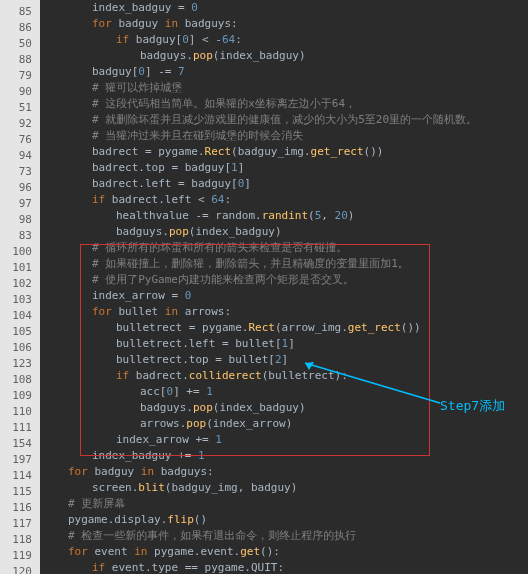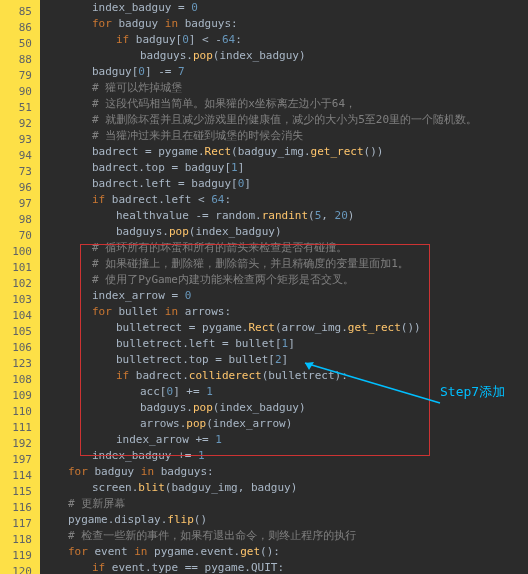--- a/index.html
+++ b/index.html
@@ -1,18 +1,18 @@
 <!DOCTYPE html>
 <html><head>
 <meta charset="utf-8">
 <style>
 *{margin:0;padding:0;box-sizing:border-box}
 body{background:#2b2b2b;font-family:Consolas,Monaco,monospace;font-size:11px;line-height:16px;color:#a9b7c6;width:528px;height:574px;overflow:hidden}
 .editor{position:relative;display:flex;height:100%}
-.gutter{width:40px;background:#fde047;text-align:right;padding-right:8px;color:#606366;user-select:none;padding-top:4px}
+.gutter{width:40px;background:#e5e5e5;text-align:right;padding-right:8px;color:#606366;user-select:none;padding-top:4px}
 .gutter div{height:16px}
 .code{flex:1;padding-left:4px;white-space:pre;overflow:hidden}
 .code .line{height:16px}
 .kw{color:#cc7832}
 .num{color:#6897bb}
 .fn{color:#ffc66d}
 .cm{color:#808080}
 .box{position:absolute;border:1px solid #cc3333;pointer-events:none}
 .annotation{position:absolute;color:#00bfff;font-size:13px;pointer-events:none}
 .arrow-svg{position:absolute;pointer-events:none}
@@ -27,49 +27,49 @@
 <div class="editor">
   <div class="gutter">
       <div>85</div>
       <div>86</div>
       <div>50</div>
       <div>88</div>
       <div>79</div>
       <div>90</div>
       <div>51</div>
       <div>92</div>
-      <div>93</div>
+      <div>76</div>
       <div>94</div>
       <div>73</div>
       <div>96</div>
       <div>97</div>
       <div>98</div>
-      <div>70</div>
+      <div>83</div>
       <div>100</div>
       <div>101</div>
       <div>102</div>
       <div>103</div>
       <div>104</div>
       <div>105</div>
       <div>106</div>
       <div>123</div>
       <div>108</div>
       <div>109</div>
       <div>110</div>
       <div>111</div>
-      <div>192</div>
+      <div>154</div>
       <div>197</div>
       <div>114</div>
       <div>115</div>
       <div>116</div>
       <div>117</div>
       <div>118</div>
       <div>119</div>
       <div>120</div>
     </div>
   <div class="code"><div class="line ind1">index_badguy = <span class="num">0</span></div><div class="line ind1"><span class="kw">for</span> badguy <span class="kw">in</span> badguys:</div><div class="line ind2"><span class="kw">if</span> badguy[<span class="num">0</span>] &lt; -<span class="num">64</span>:</div><div class="line ind3">badguys.<span class="fn">pop</span>(index_badguy)</div><div class="line ind1">badguy[<span class="num">0</span>] -= <span class="num">7</span></div><div class="line ind1"><span class="cm"># 獾可以炸掉城堡</span></div><div class="line ind1"><span class="cm"># 这段代码相当简单。如果獾的x坐标离左边小于64，</span></div><div class="line ind1"><span class="cm"># 就删除坏蛋并且减少游戏里的健康值，减少的大小为5至20里的一个随机数。</span></div><div class="line ind1"><span class="cm"># 当獾冲过来并且在碰到城堡的时候会消失</span></div><div class="line ind1">badrect = pygame.<span class="fn">Rect</span>(badguy_img.<span class="fn">get_rect</span>())</div><div class="line ind1">badrect.top = badguy[<span class="num">1</span>]</div><div class="line ind1">badrect.left = badguy[<span class="num">0</span>]</div><div class="line ind1"><span class="kw">if</span> badrect.left &lt; <span class="num">64</span>:</div><div class="line ind2">healthvalue -= random.<span class="fn">randint</span>(<span class="num">5</span>, <span class="num">20</span>)</div><div class="line ind2">badguys.<span class="fn">pop</span>(index_badguy)</div><div class="line ind1"><span class="cm"># 循环所有的坏蛋和所有的箭头来检查是否有碰撞。</span></div><div class="line ind1"><span class="cm"># 如果碰撞上，删除獾，删除箭头，并且精确度的变量里面加1。</span></div><div class="line ind1"><span class="cm"># 使用了PyGame内建功能来检查两个矩形是否交叉。</span></div><div class="line ind1">index_arrow = <span class="num">0</span></div><div class="line ind1"><span class="kw">for</span> bullet <span class="kw">in</span> arrows:</div><div class="line ind2">bulletrect = pygame.<span class="fn">Rect</span>(arrow_img.<span class="fn">get_rect</span>())</div><div class="line ind2">bulletrect.left = bullet[<span class="num">1</span>]</div><div class="line ind2">bulletrect.top = bullet[<span class="num">2</span>]</div><div class="line ind2"><span class="kw">if</span> badrect.<span class="fn">colliderect</span>(bulletrect):</div><div class="line ind3">acc[<span class="num">0</span>] += <span class="num">1</span></div><div class="line ind3">badguys.<span class="fn">pop</span>(index_badguy)</div><div class="line ind3">arrows.<span class="fn">pop</span>(index_arrow)</div><div class="line ind2">index_arrow += <span class="num">1</span></div><div class="line ind1">index_badguy += <span class="num">1</span></div><div class="line ind0"><span class="kw">for</span> badguy <span class="kw">in</span> badguys:</div><div class="line ind1">screen.<span class="fn">blit</span>(badguy_img, badguy)</div><div class="line ind0"><span class="cm"># 更新屏幕</span></div><div class="line ind0">pygame.display.<span class="fn">flip</span>()</div><div class="line ind0"><span class="cm"># 检查一些新的事件，如果有退出命令，则终止程序的执行</span></div><div class="line ind0"><span class="kw">for</span> event <span class="kw">in</span> pygame.event.<span class="fn">get</span>():</div><div class="line ind1"><span class="kw">if</span> event.type == pygame.QUIT:</div></div>
   <div class="box" style="left:80px;top:244px;width:350px;height:212px"></div>
   <svg class="arrow-svg" style="left:300px;top:358px;width:180px;height:60px">
     <path d="M 5 5 L 140 45" stroke="#00bfff" stroke-width="1.5" fill="none"></path>
     <path d="M 5 5 L 14 4 L 9 12 Z" fill="#00bfff"></path>
   </svg>
-  <div class="annotation" style="left:440px;top:384px">Step7添加</div>
+  <div class="annotation" style="left:440px;top:398px">Step7添加</div>
 </div>
 
 </body></html>

